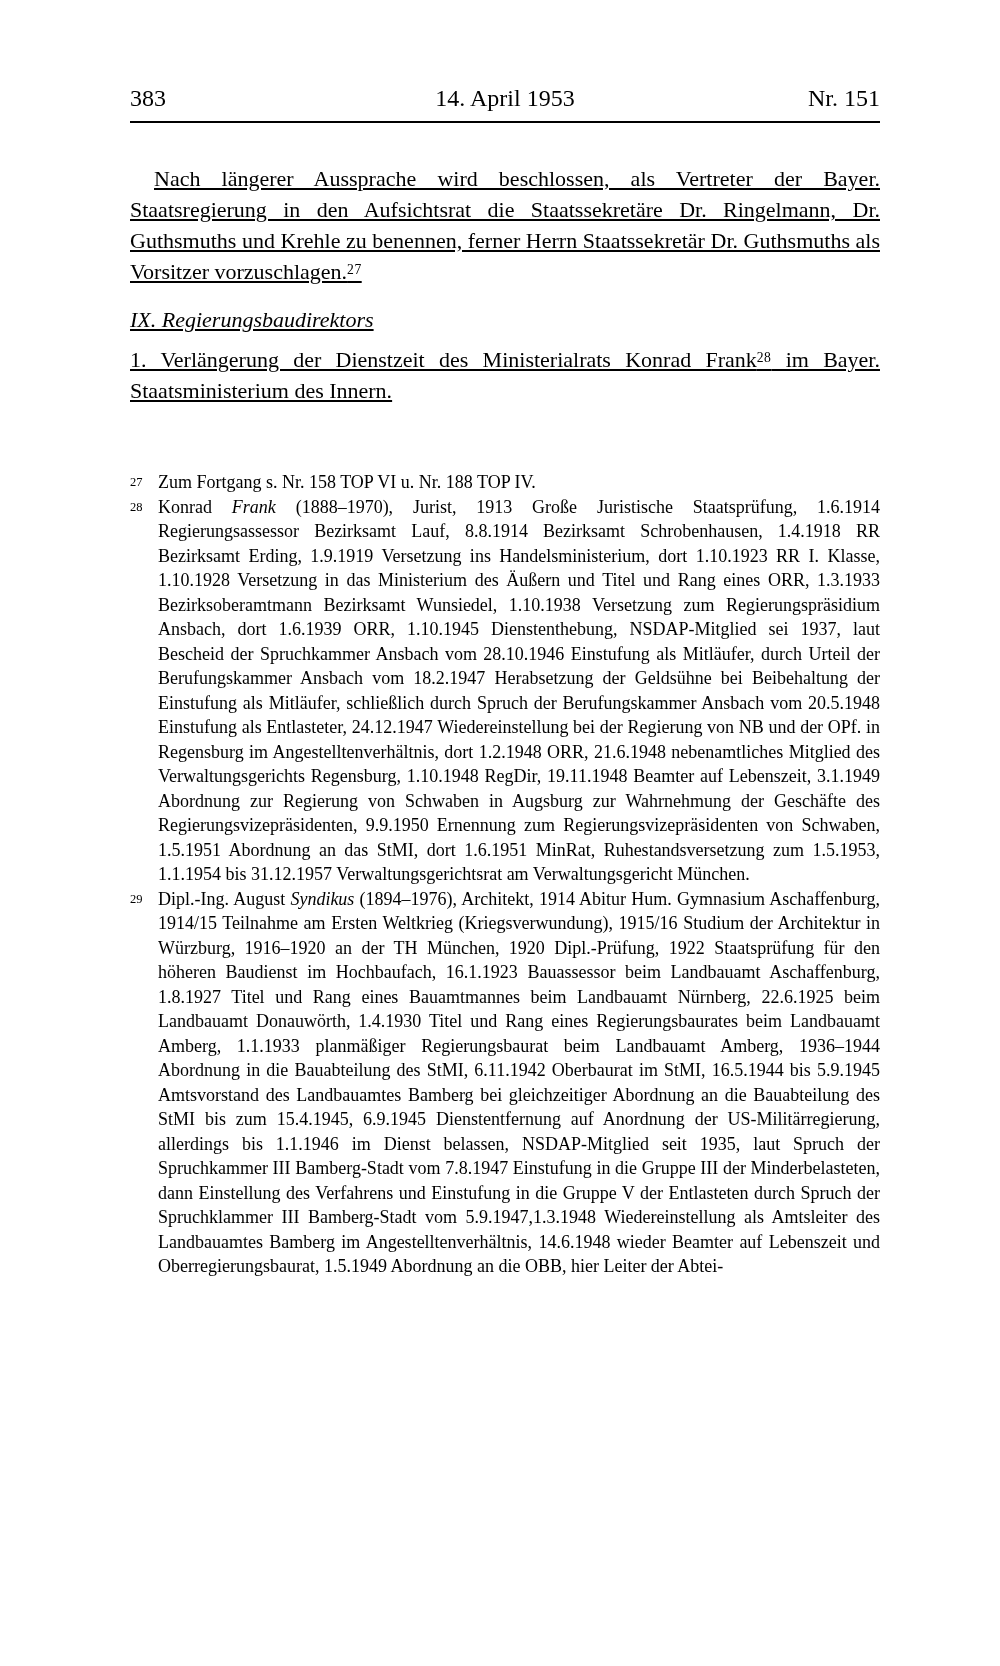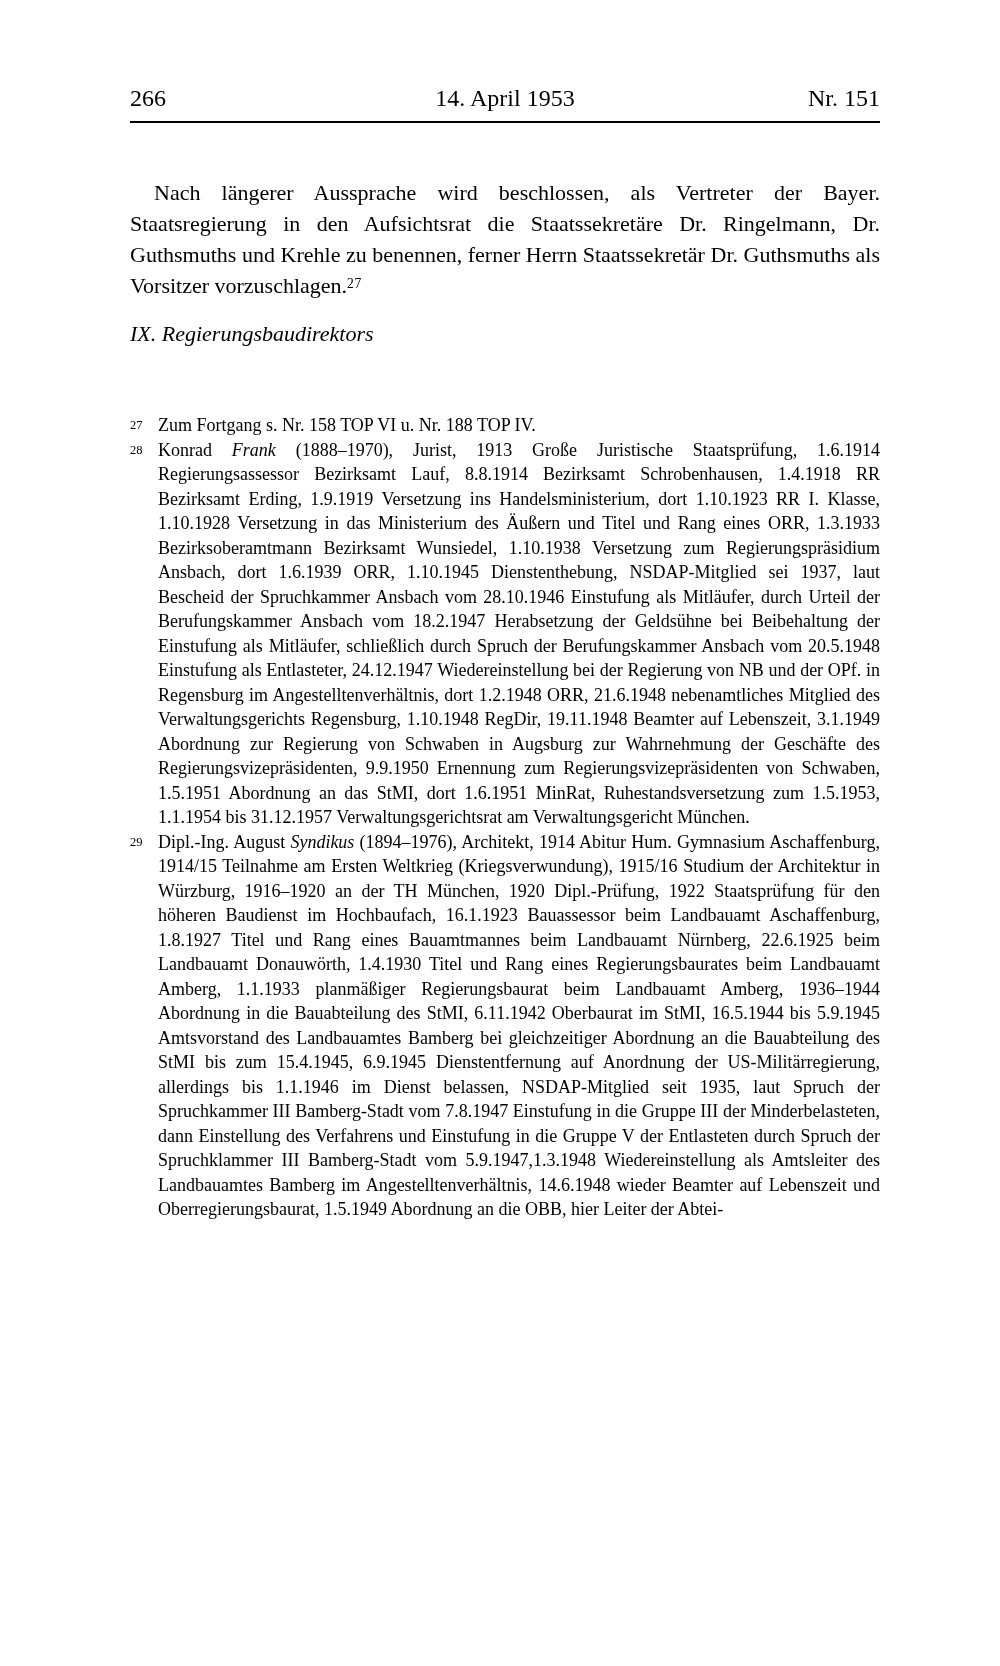--- a/index.html
+++ b/index.html
@@ -24,24 +24,25 @@
     border-bottom: 2px solid #000000;
   }
   .header-row { display: flex; justify-content: space-between; }
   .header-date {
     position: absolute;
     left: 0; right: 0;
     text-align: center;
   }
   
   .main-text {
-    margin-top: 54px;
+    margin-top: 40px;
     font-size: 22px;
     line-height: 31px;
     text-align: justify;
+    text-decoration: underline;
   }
   .para { margin: 0; }
   .para.indent { text-indent: 24px; }
   .fn-ref {
     font-size: 0.62em;
     line-height: 0;
     vertical-align: 0.4em;
     letter-spacing: 0.5px;
   }
   .section-heading {
@@ -73,31 +74,32 @@
   .person-name { font-style: italic; }
 </style>
 </head>
 <body>
 
 <div class="page">
 
   <header class="header">
     <span class="header-date">14. April 1953</span>
     <div class="header-row">
-      <span>266</span>
+      <span>383</span>
       <span>Nr. 151</span>
     </div>
   </header>
 
   <main class="main-text">
 
     <p class="para indent"><span>Nach längerer Aussprache wird beschlossen, als Vertreter der Bayer. Staatsregierung in den Aufsichtsrat die Staatssekretäre Dr. Ringelmann, Dr. Guthsmuths und Krehle zu benennen, ferner Herrn Staatssekretär Dr. Guthsmuths als Vorsitzer vorzuschlagen.</span><sup class="fn-ref">27</sup></p>
 
     <h2 class="section-heading">IX. Regierungsbaudirektors</h2>
 
+    <p class="para"><span>1. Verlängerung der Dienstzeit des Ministerialrats Konrad Frank</span><sup class="fn-ref">28</sup><span> im Bayer. Staatsministerium des Innern.</span></p>
 
 
 
   </main>
 
   <section class="footnotes">
 
     <div class="footnote">
       <span class="fn-marker">27</span>
       <div class="fn-text"><span>Zum Fortgang s. Nr. 158 TOP VI u. Nr. 188 TOP IV.</span></div>

